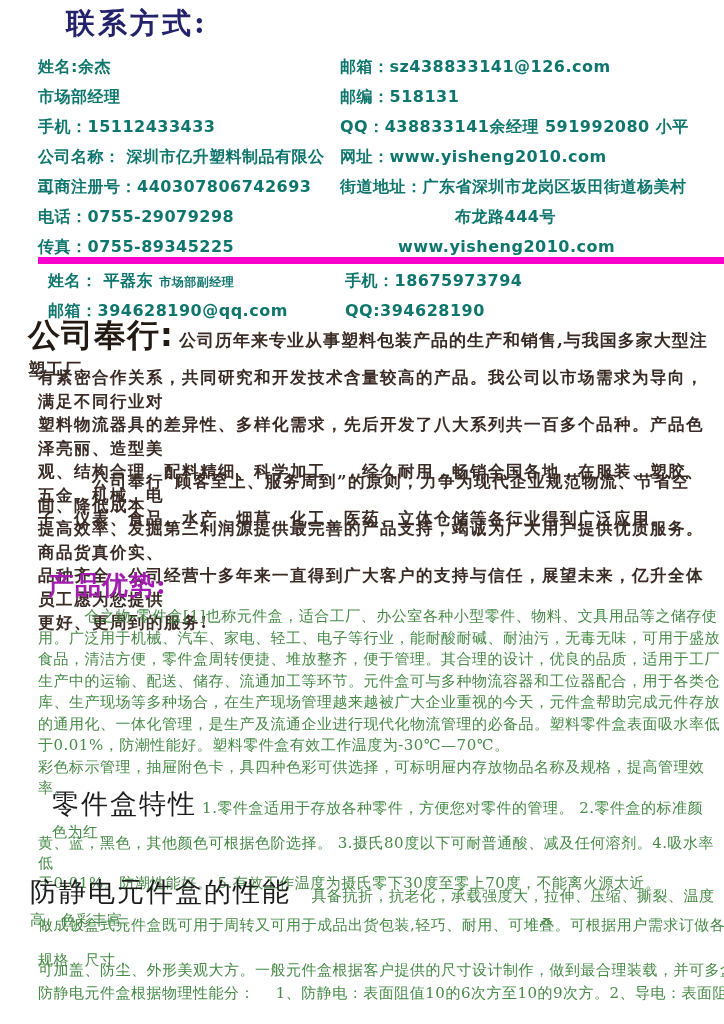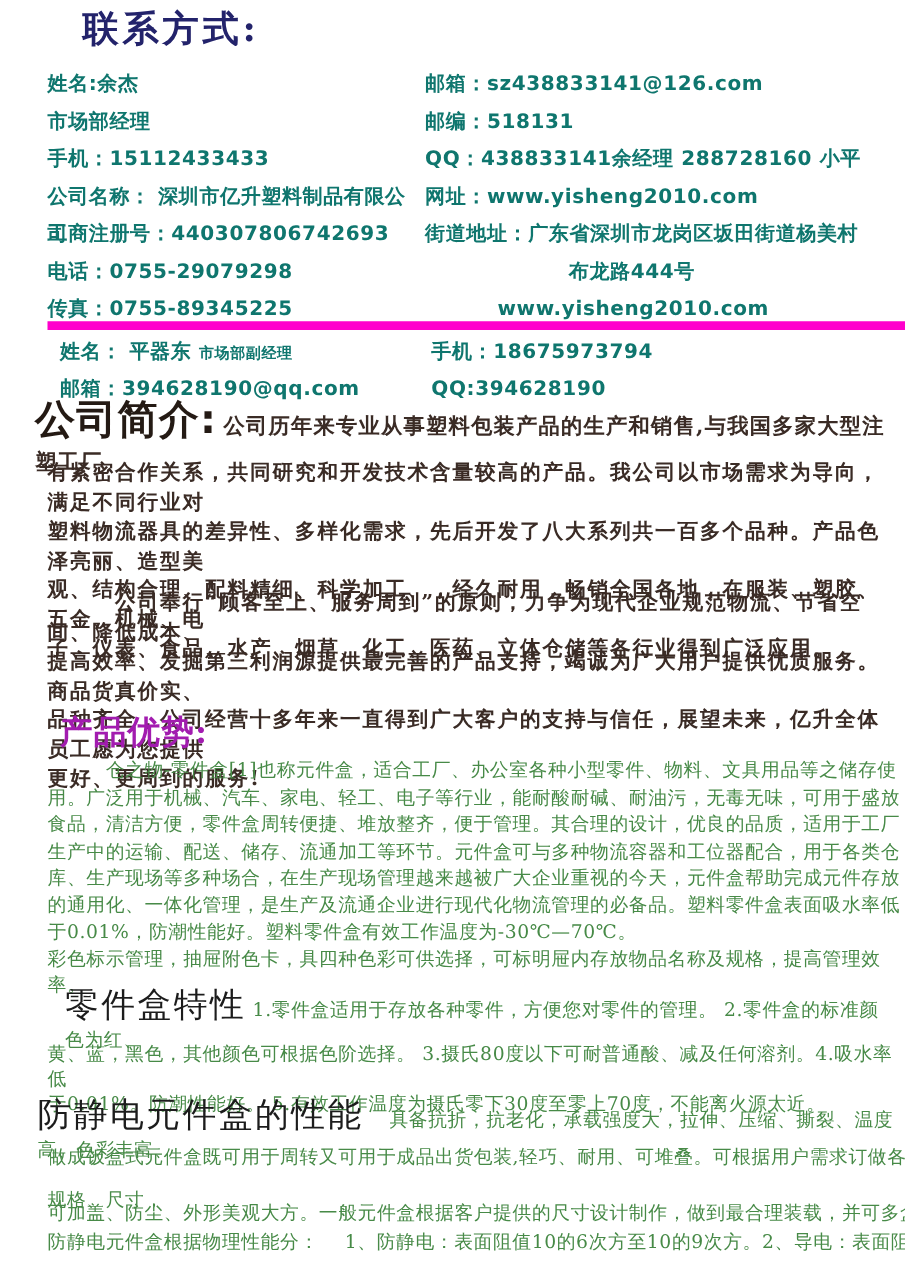--- a/index.html
+++ b/index.html
@@ -81,21 +81,21 @@
   <div class="c-row">
     <div class="c-left blue">姓名:余杰</div>
     <div class="c-right blue">邮箱：sz438833141@126.com</div>
   </div>
   <div class="c-row">
     <div class="c-left blue">市场部经理</div>
     <div class="c-right blue">邮编：518131</div>
   </div>
   <div class="c-row">
     <div class="c-left blue">手机：15112433433</div>
-    <div class="c-right blue">QQ：438833141余经理 288728160 小平</div>
+    <div class="c-right blue">QQ：438833141余经理 591992080 小平</div>
   </div>
   <div class="c-row">
     <div class="c-left blue">公司名称： 深圳市亿升塑料制品有限公司</div>
     <div class="c-right blue">网址：www.yisheng2010.com</div>
   </div>
   <div class="c-row">
     <div class="c-left blue">工商注册号：440307806742693</div>
     <div class="c-right blue">街道地址：广东省深圳市龙岗区坂田街道杨美村</div>
   </div>
   <div class="c-row">
@@ -118,21 +118,21 @@
     </div>
     <div class="blue">手机：18675973794</div>
   </div>
   <div class="c2-row">
     <div class="c2-left blue">邮箱：394628190@qq.com</div>
     <div class="blue">QQ:394628190</div>
   </div>
 </div>
 
 <div class="abs intro-row">
-  <span class="intro-heading">公司简介:</span>
+  <span class="intro-heading">公司奉行:</span>
   <span class="intro-lead"> 公司历年来专业从事塑料包装产品的生产和销售,与我国多家大型注塑工厂</span>
 </div>
 <div class="abs serif-para para1">有紧密合作关系，共同研究和开发技术含量较高的产品。我公司以市场需求为导向，满足不同行业对
 塑料物流器具的差异性、多样化需求，先后开发了八大系列共一百多个品种。产品色泽亮丽、造型美
 观、结构合理、配料精细、科学加工、，经久耐用，畅销全国各地，在服装、塑胶、五金、机械、电
 子、仪表、食品、水产、烟草、化工、医药、立体仓储等各行业得到广泛应用。</div>
 <div class="abs serif-para para2">　　　公司奉行“顾客至上、服务周到”的原则，力争为现代企业规范物流、节省空间、降低成本、
 提高效率、发掘第三利润源提供最完善的产品支持，竭诚为广大用户提供优质服务。商品货真价实、
 品种齐全，公司经营十多年来一直得到广大客户的支持与信任，展望未来，亿升全体员工愿为您提供
 更好、更周到的服务!</div>

